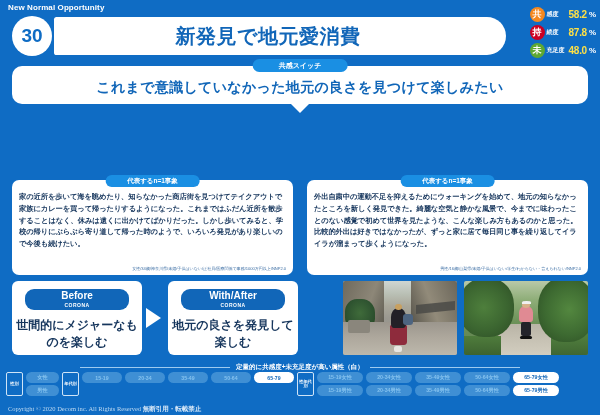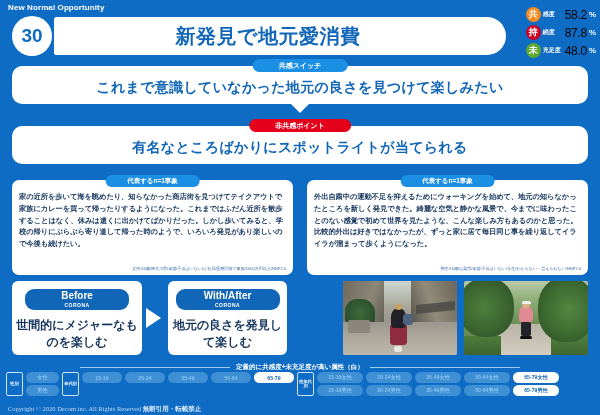--- a/index.html
+++ b/index.html
@@ -52,21 +52,21 @@
   .stat-row {
     display: flex; align-items: center; gap: 2px; height: 17px;
   }
   .stat-badge {
     width: 15px; height: 15px; border-radius: 50%;
     display: flex; align-items: center; justify-content: center;
     font-size: 9px; font-weight: bold; color: #fff;
     flex: 0 0 auto;
   }
   .stat-label { font-size: 6px; color: #ffffff; width: 20px; font-weight: bold; }
-  .stat-value { font-size: 12px; font-weight: normal; color: #000000; letter-spacing: -.3px; }
+  .stat-value { font-size: 10px; font-weight: bold; color: #fde047; letter-spacing: -.3px; }
   .stat-pct { font-size: 8px; font-weight: bold; color: #ffffff; }
 
   
   .panel {
     position: absolute; left: 12px; width: 576px;
     background: #ffffff; border-radius: 10px;
   }
   .tag {
     position: absolute; top: -7px; left: 50%; transform: translateX(-50%);
     height: 13px; padding: 0 26px; border-radius: 7px;
@@ -117,21 +117,21 @@
     font-size: 4.1px; color: #3d6fa5; letter-spacing: -.05px;
   }
 
   
   .ba-box {
     position: absolute; top: 281px; height: 74px;
     background: #ffffff; border-radius: 6px;
     display: flex; flex-direction: column; align-items: center;
   }
   #before-box { left: 12px; width: 130px; }
-  #after-box  { left: 168px; width: 119px; }
+  #after-box  { left: 168px; width: 130px; }
   .ba-pill {
     margin-top: 8px;
     background: #1166b8; color: #fff;
     border-radius: 9px; width: 104px;
     display: flex; flex-direction: column; align-items: center;
     padding: 2px 0 2px 0;
   }
   .ba-pill .main { font-size: 10px; font-weight: bold; line-height: 1.05; }
   .ba-pill .sub  { font-size: 5px; font-weight: bold; letter-spacing: .5px; }
   .ba-text {
@@ -282,24 +282,20 @@
       <div class="stat-pct">%</div>
     </div>
   </div>
 
   <div class="panel" id="switch-panel">
     <div class="tag blue">共感スイッチ</div>
     <div class="panel-text">これまで意識していなかった地元の良さを見つけて楽しみたい</div>
   </div>
   <div class="arrow-down"></div>
 
-  <div class="panel" id="nonsym-panel">
-    <div class="tag red">非共感ポイント</div>
-    <div class="panel-text">有名なところばかりにスポットライトが当てられる</div>
-  </div>
 
   <div class="quote-box" id="quote-left">
     <div class="quote-tag">代表するn=1事象</div>
     <div class="quote-body">家の近所を歩いて海を眺めたり、知らなかった商店街を見つけてテイクアウトで家族にカレーを買って帰ったりするようになった。これまではふだん近所を散歩することはなく、休みは遠くに出かけてばかりだった。しかし歩いてみると、学校の帰りにぶらぶら寄り道して帰った時のようで、いろいろ発見があり楽しいので今後も続けたい。</div>
     <div class="quote-attr">女性/34歳/神奈川県/未婚/子供はいない/正社員/医療関係で事務/1000万円以上/NNP2.0</div>
   </div>
 
   <div class="quote-box" id="quote-right">
     <div class="quote-tag">代表するn=1事象</div>
     <div class="quote-body">外出自粛中の運動不足を抑えるためにウォーキングを始めて、地元の知らなかったところを新しく発見できた。綺麗な空気と静かな風景で、今までに味わったことのない感覚で初めて世界を見たような、こんな楽しみ方もあるのかと思った。比較的外出は好きではなかったが、ずっと家に居て毎日同じ事を繰り返してイライラが溜まって歩くようになった。</div>

